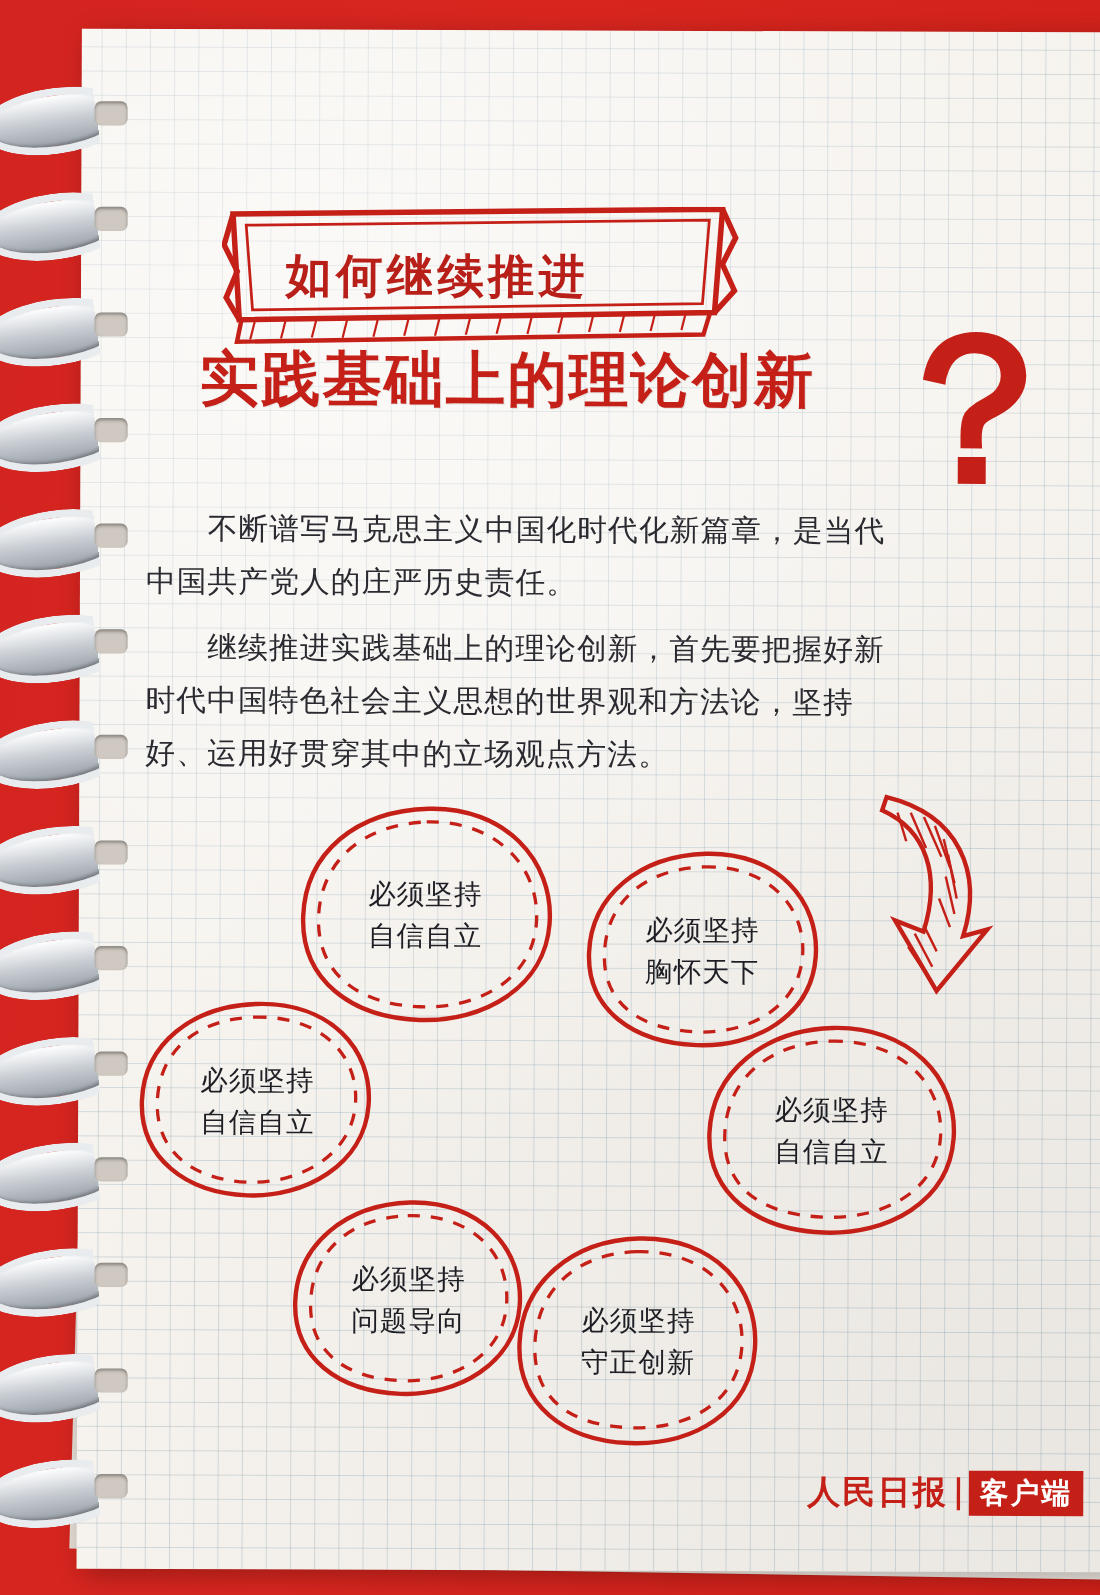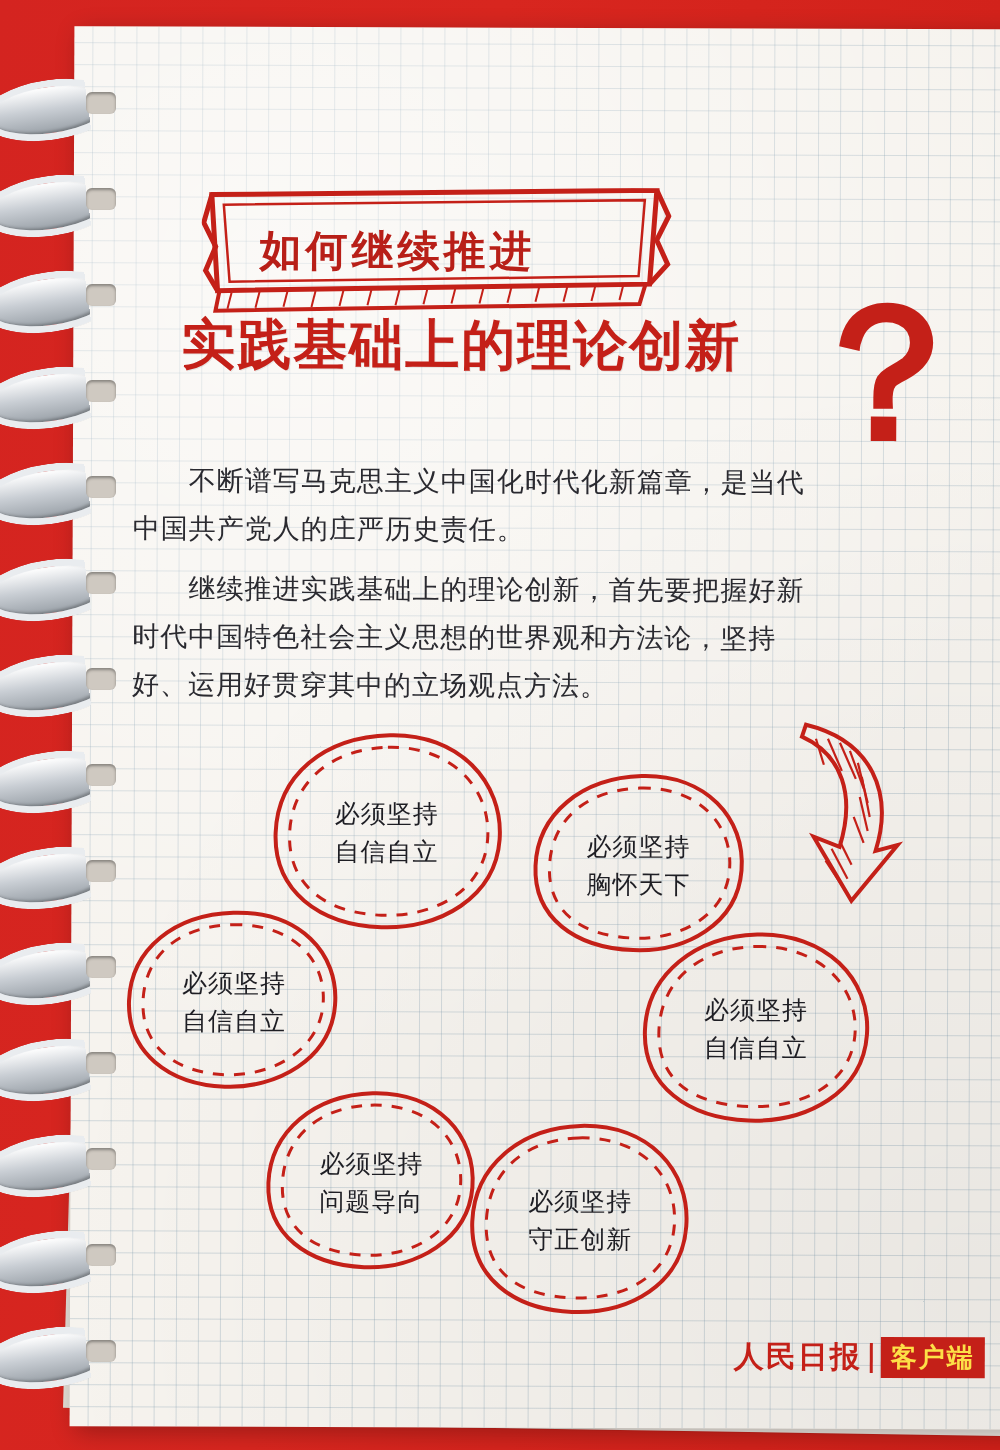--- a/index.html
+++ b/index.html
@@ -114,21 +114,21 @@
   
   .logo{
     position:absolute;left:735px;top:1340px;display:flex;align-items:center;
   }
   .logo .rm{
     font-size:30px;font-weight:bold;color:#c42018;letter-spacing:2px;
     font-family:"Liberation Serif","DejaVu Serif",serif;
   }
   .logo .bar{width:3px;height:30px;background:#c42018;margin:0 8px;}
   .logo .kh{
-    background:#c42018;color:#fde047;font-size:26px;font-weight:bold;
+    background:#c42018;color:#ffffff;font-size:26px;font-weight:bold;
     padding:3px 10px;letter-spacing:2px;
   }
 </style>
 </head>
 <body>
 
 <div class="backdrop"></div>
 
 <div class="page-stack2"></div>
 <div class="page-stack"></div>

